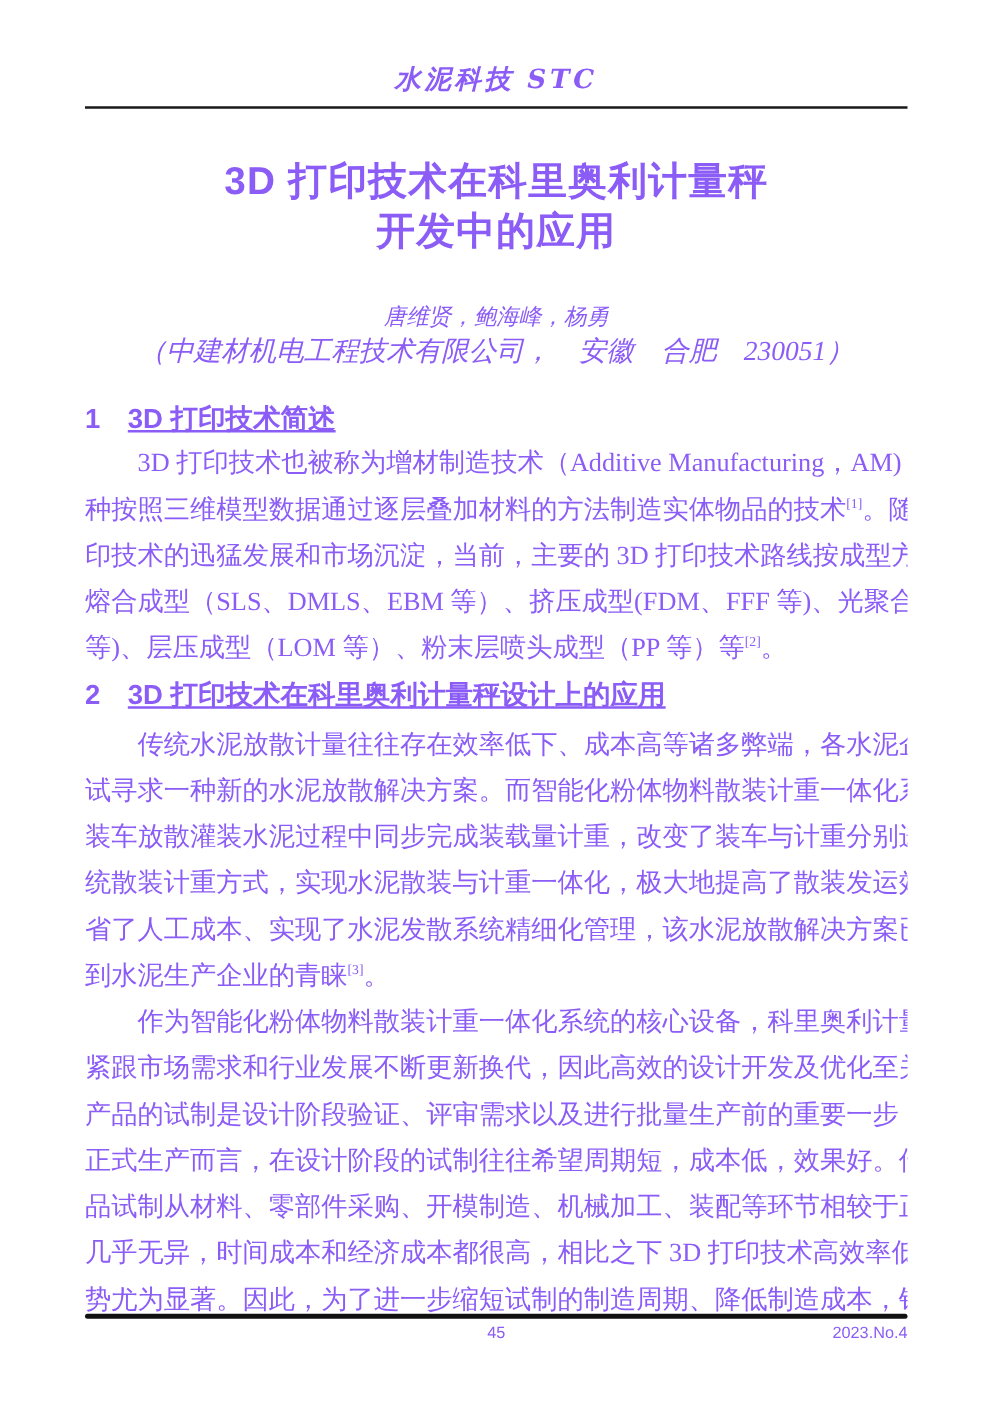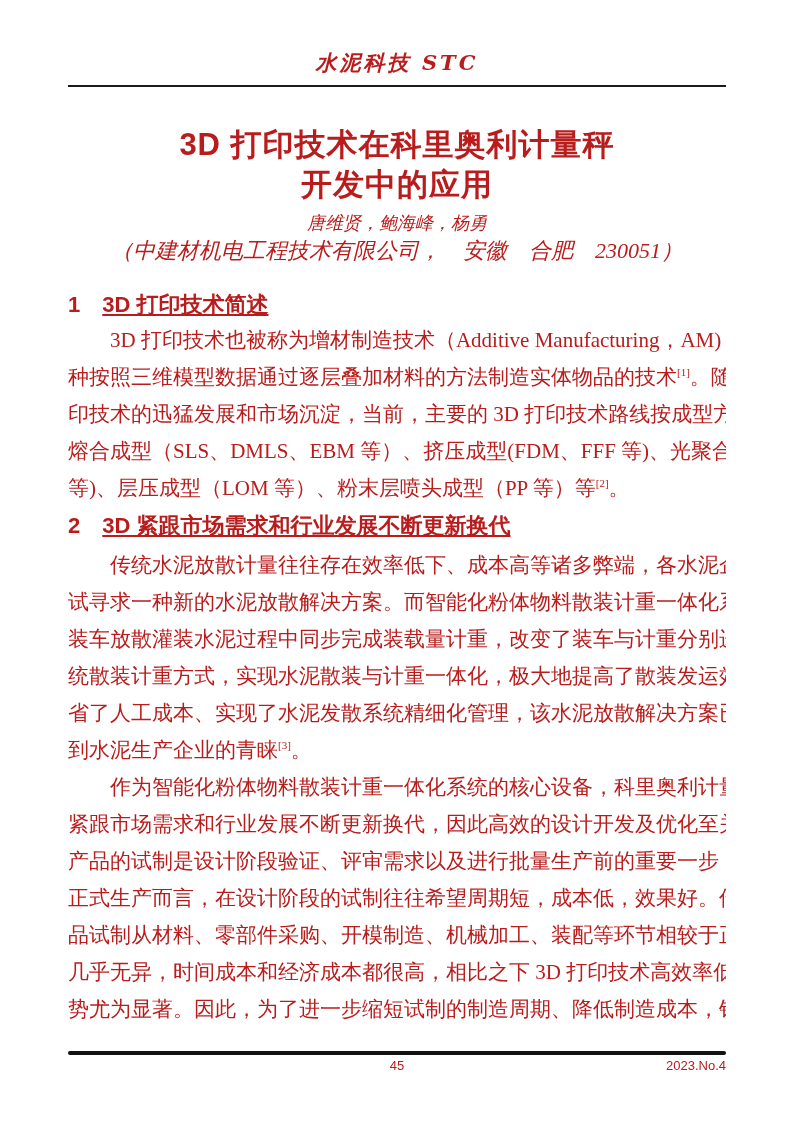--- a/index.html
+++ b/index.html
@@ -2,21 +2,21 @@
 <html><head>
 <meta charset="utf-8">
 <style>
   html, body { margin: 0; padding: 0; background: #ffffff; }
   .page {
     position: relative;
     width: 793px;
     height: 1122px;
     margin: 0 auto;
     background: #ffffff;
-    color: #b91c1c;
+    color: #8b5cf6;
     font-family: "Liberation Serif", serif;
     overflow: hidden;
   }
   .content {
     position: absolute;
     left: 68px;
     width: 658px;
     top: 0;
   }
   
@@ -39,21 +39,21 @@
     margin-top: 38px;
     text-align: center;
     font-family: "Liberation Sans", sans-serif;
     font-weight: bold;
     font-size: 31px;
     line-height: 40px;
     letter-spacing: 1px;
   }
   
   .authors {
-    margin-top: 6px;
+    margin-top: 36px;
     text-align: center;
     font-style: italic;
     font-size: 18px;
     line-height: 24px;
   }
   .affiliation {
     margin-top: 3px;
     text-align: center;
     font-style: italic;
     font-size: 22px;
@@ -136,21 +136,21 @@
 
     <div class="para p-0">
         <div class="body-line indent">3D 打印技术也被称为增材制造技术（Additive Manufacturing，AM)，是一</div>
         <div class="body-line">种按照三维模型数据通过逐层叠加材料的方法制造实体物品的技术<sup class="cite">[1]</sup>。随着 3D 打</div>
         <div class="body-line">印技术的迅猛发展和市场沉淀，当前，主要的 3D 打印技术路线按成型方式可分为：</div>
         <div class="body-line">熔合成型（SLS、DMLS、EBM 等）、挤压成型(FDM、FFF 等)、光聚合成型(SLA、DLP</div>
         <div class="body-line flush">等)、层压成型（LOM 等）、粉末层喷头成型（PP 等）等<sup class="cite">[2]</sup>。</div>
       </div>
 
     <div class="section-heading sh-2">
-      <span class="sec-num">2</span><span>3D 紧跟市场需求和行业发展不断更新换代</span>
+      <span class="sec-num">2</span><span>3D 打印技术在科里奥利计量秤设计上的应用</span>
     </div>
 
     <div class="para p-1">
         <div class="body-line indent">传统水泥放散计量往往存在效率低下、成本高等诸多弊端，各水泥企业均尝</div>
         <div class="body-line">试寻求一种新的水泥放散解决方案。而智能化粉体物料散装计重一体化系统在散</div>
         <div class="body-line">装车放散灌装水泥过程中同步完成装载量计重，改变了装车与计重分别进行的传</div>
         <div class="body-line">统散装计重方式，实现水泥散装与计重一体化，极大地提高了散装发运效率、节</div>
         <div class="body-line">省了人工成本、实现了水泥发散系统精细化管理，该水泥放散解决方案已日渐受</div>
         <div class="body-line flush">到水泥生产企业的青睐<sup class="cite">[3]</sup>。</div>
       </div>

